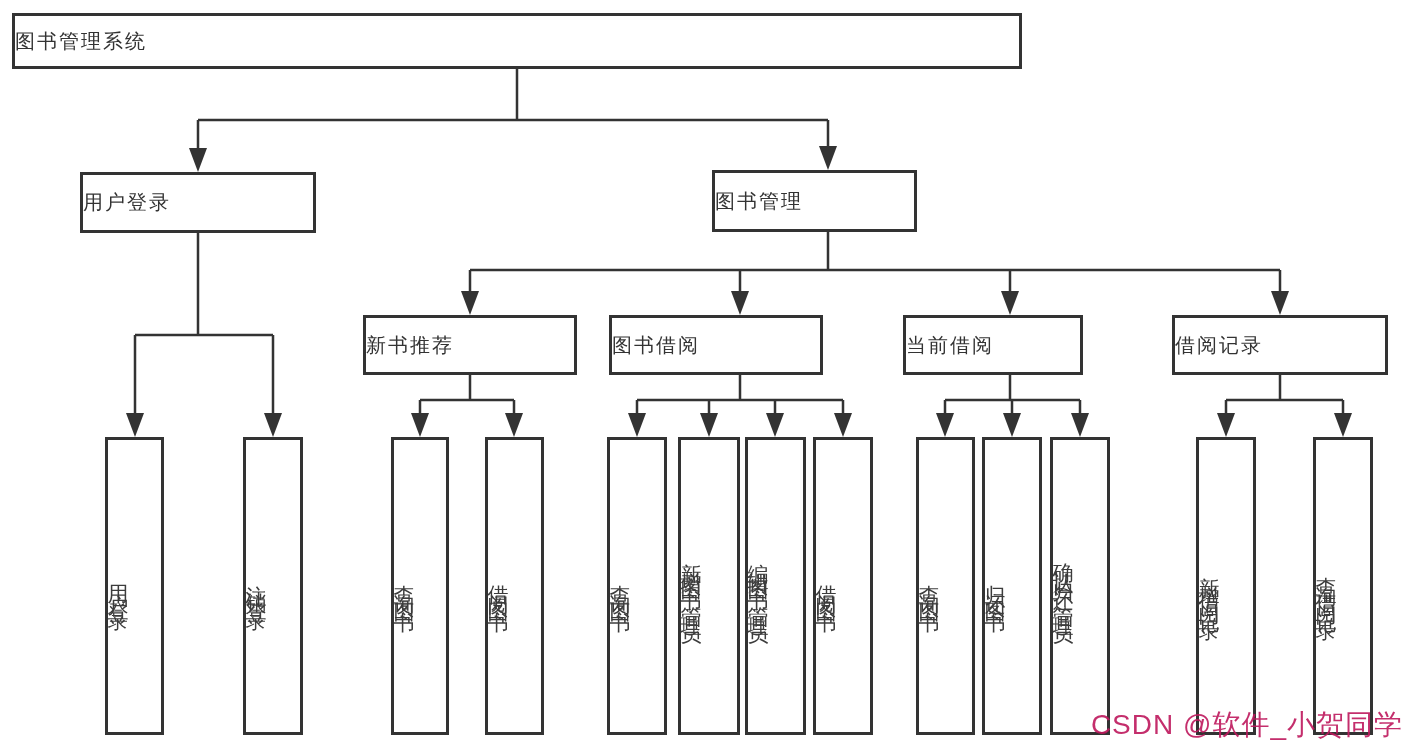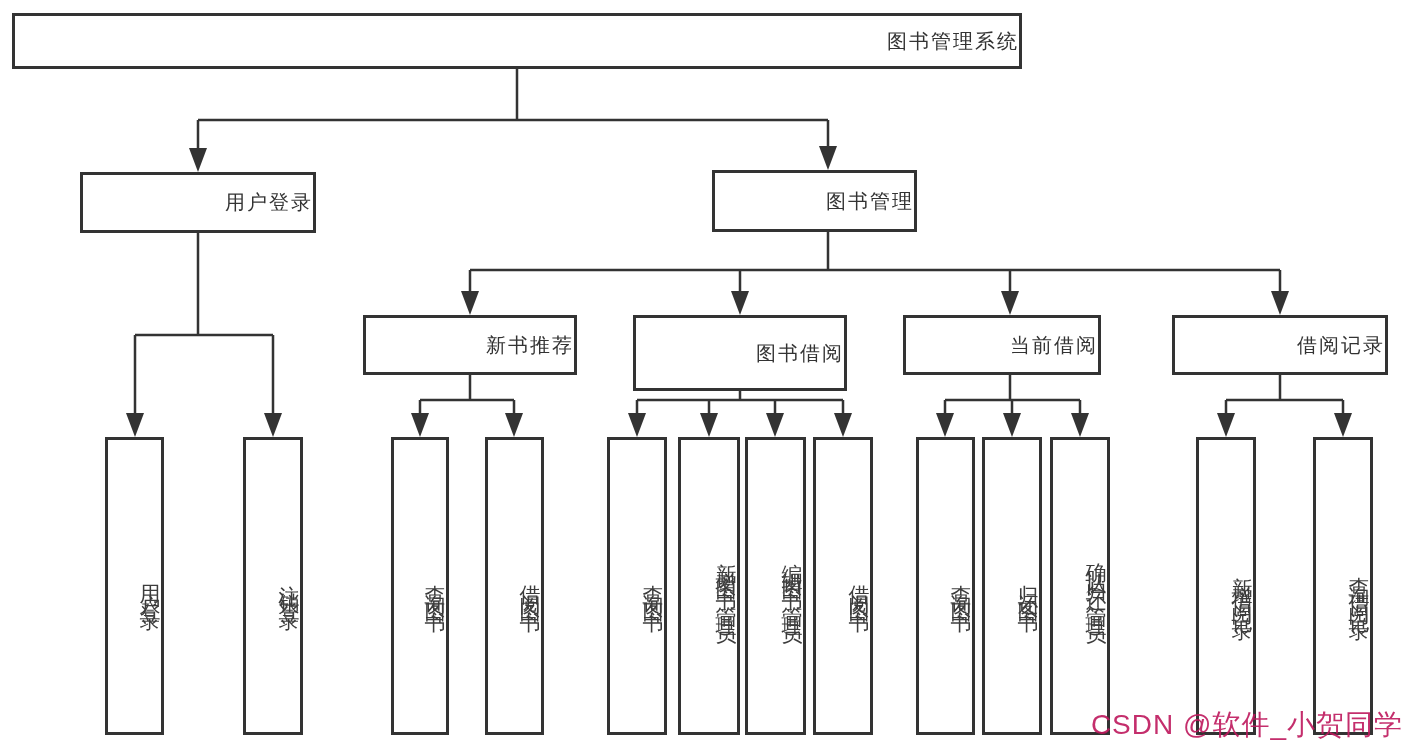--- a/index.html
+++ b/index.html
@@ -9,21 +9,21 @@
     background:#ffffff;
     font-family:"Liberation Sans","DejaVu Sans",sans-serif;
     overflow:hidden;
   }
   .wires{position:absolute;left:0;top:0;width:1405px;height:747px;}
   .node{
     position:absolute;
     box-sizing:border-box;
     background:#ffffff;
     border:3px solid #333333;
-    display:flex;align-items:center;justify-content:flex-end;
+    display:flex;align-items:center;justify-content:flex-start;
     color:#333333;
   }
   .node.h .lbl{
     font-size:20px;
     letter-spacing:2px;
     white-space:nowrap;
   }
   .node.v .lbl{
     writing-mode:vertical-rl;
     text-orientation:mixed;
@@ -86,24 +86,24 @@
   <div class="node h" style="left:80px;top:172px;width:236px;height:61px">
     <span class="lbl">用户登录</span>
   </div>
   <div class="node h" style="left:712px;top:170px;width:205px;height:62px">
     <span class="lbl">图书管理</span>
   </div>
 
   <div class="node h" style="left:363px;top:315px;width:214px;height:60px">
     <span class="lbl">新书推荐</span>
   </div>
-  <div class="node h" style="left:633px;top:315px;width:214px;height:76px">
+  <div class="node h" style="left:609px;top:315px;width:214px;height:60px">
     <span class="lbl">图书借阅</span>
   </div>
-  <div class="node h" style="left:903px;top:315px;width:198px;height:60px">
+  <div class="node h" style="left:903px;top:315px;width:180px;height:60px">
     <span class="lbl">当前借阅</span>
   </div>
   <div class="node h" style="left:1172px;top:315px;width:216px;height:60px">
     <span class="lbl">借阅记录</span>
   </div>
 
   <div class="node v" style="left:105px;top:437px;width:59px;height:298px">
     <span class="lbl">用户登录</span>
   </div>
   <div class="node v" style="left:243px;top:437px;width:60px;height:298px">

